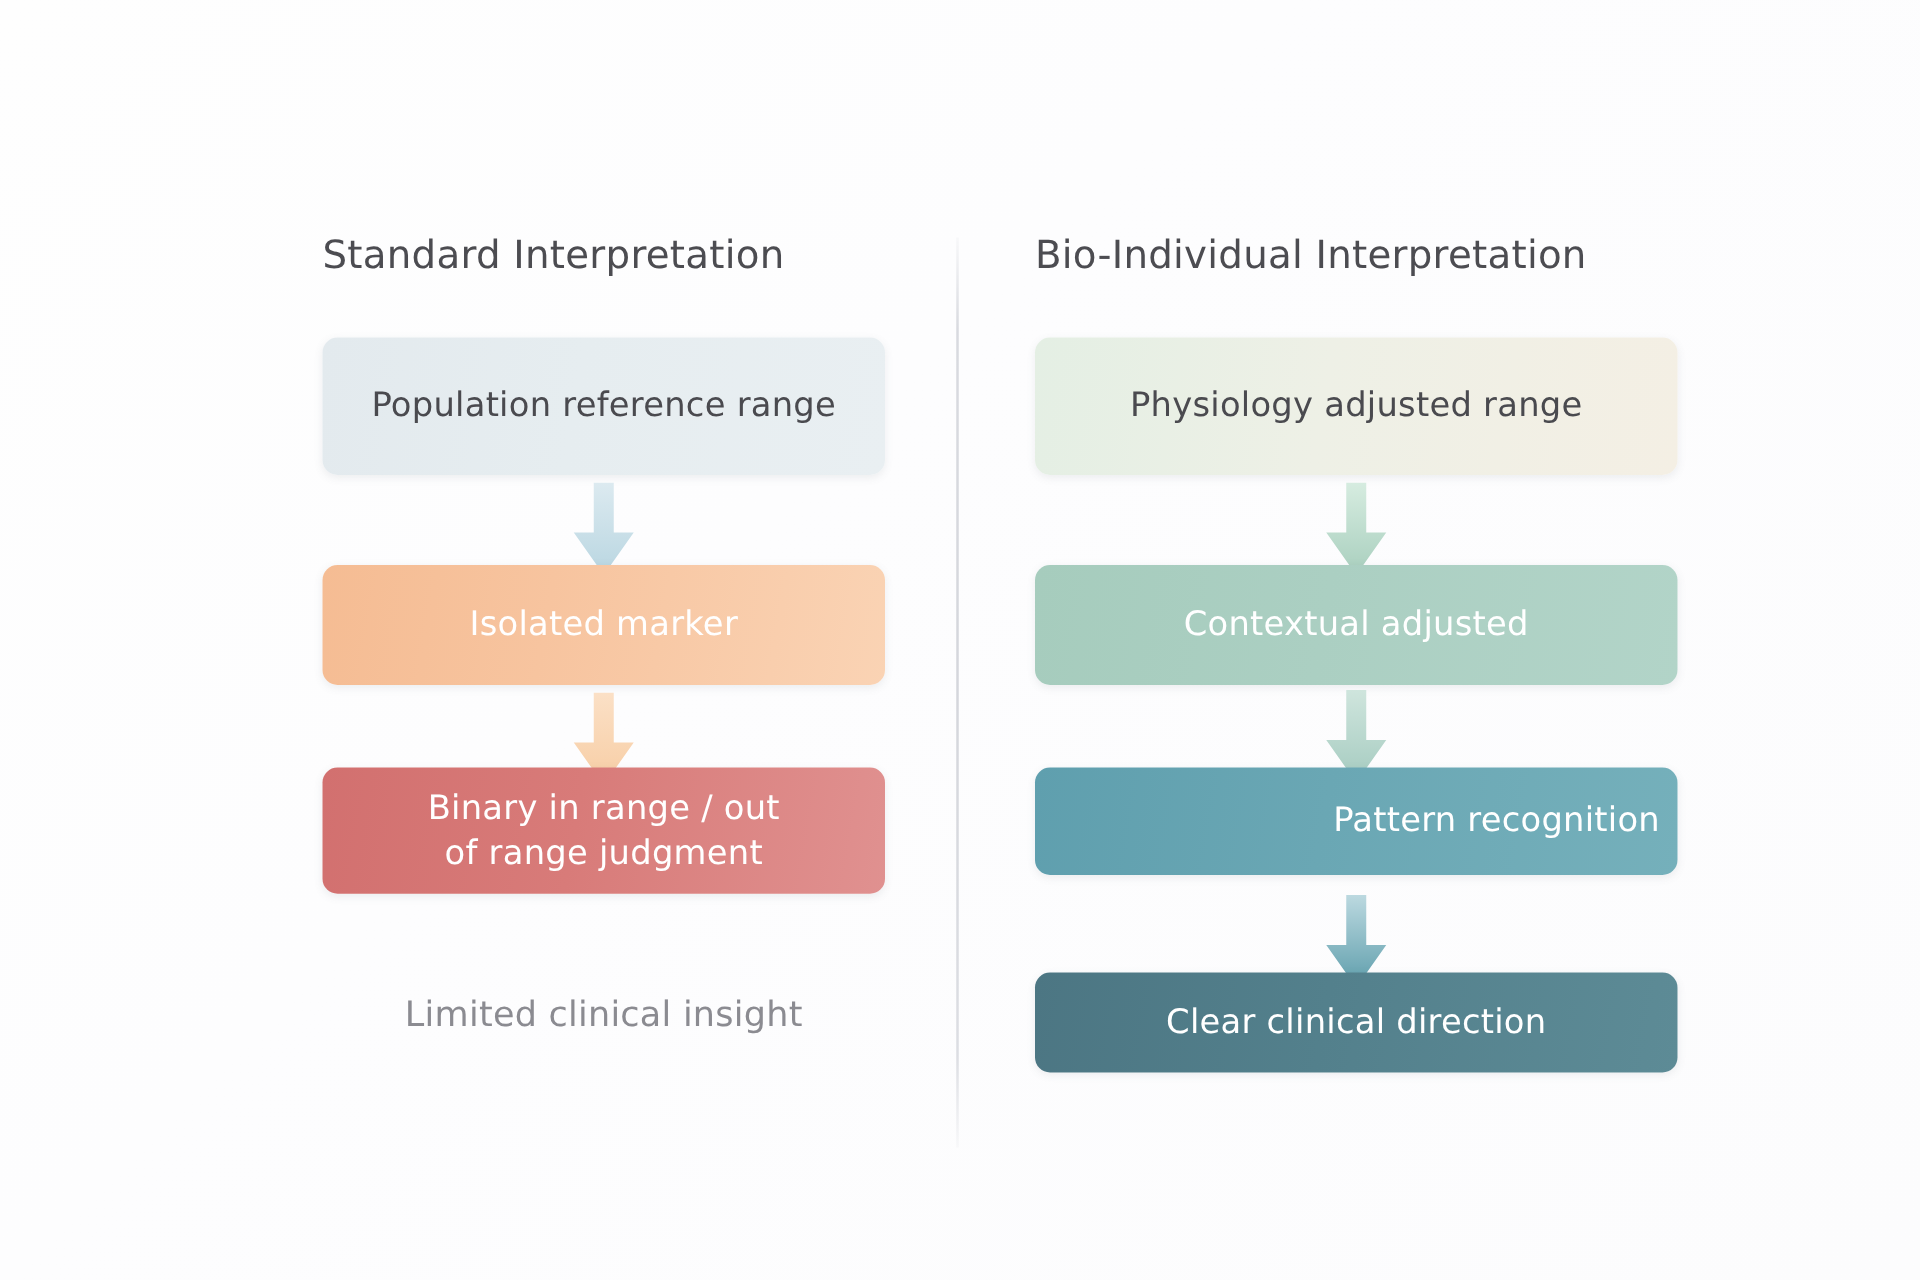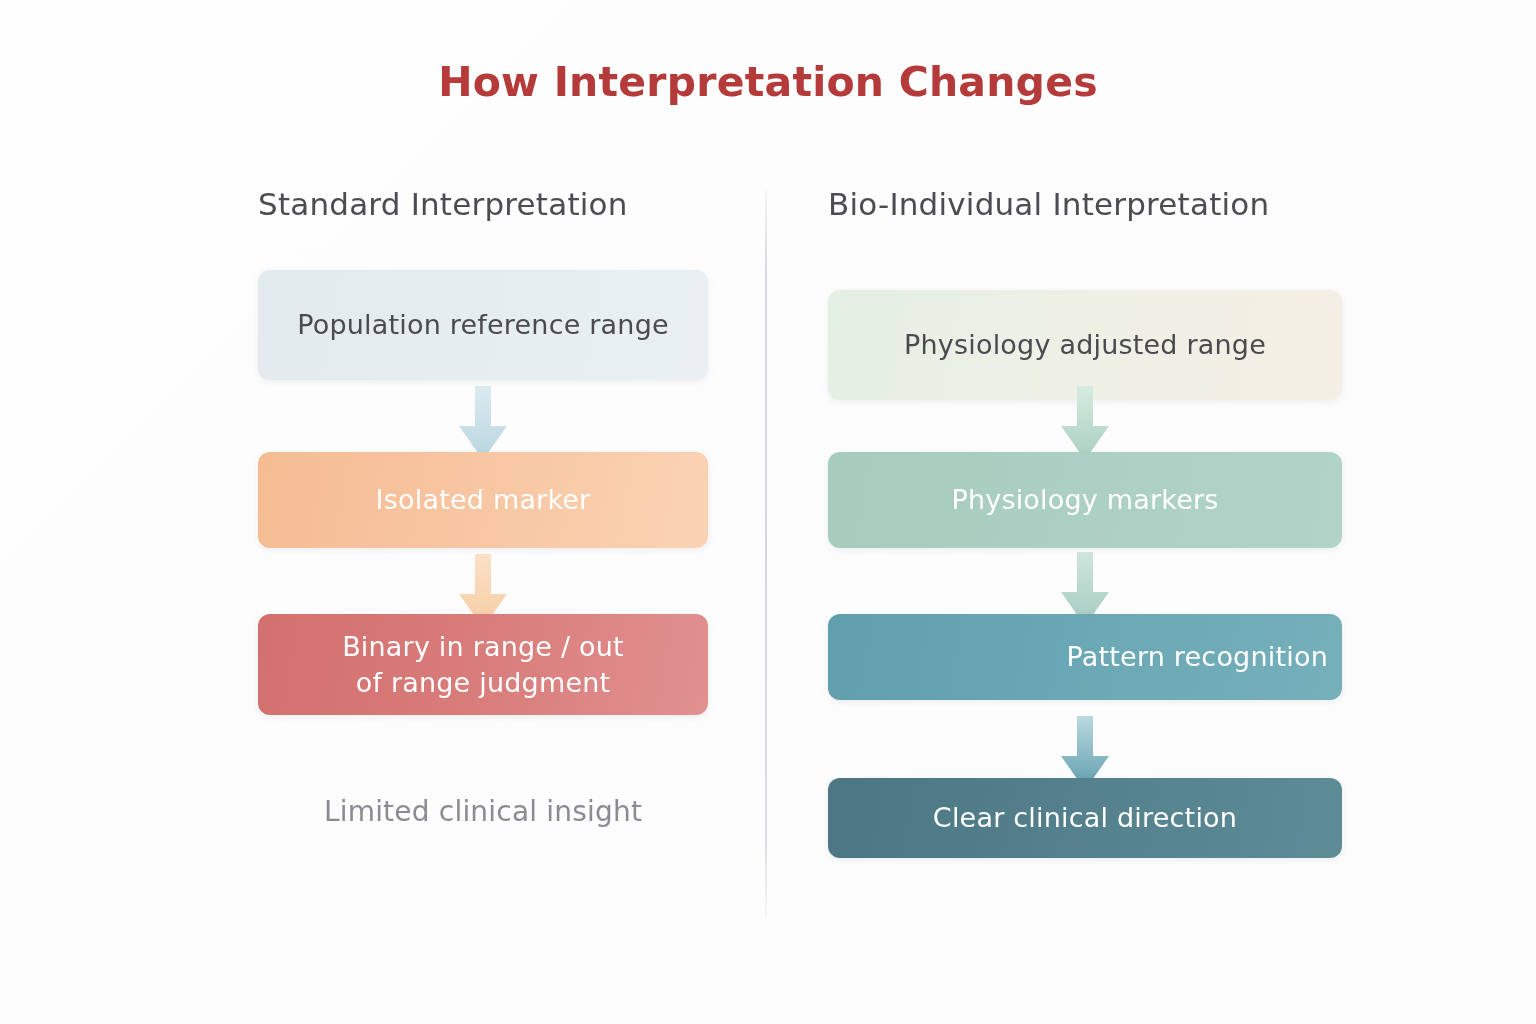--- a/index.html
+++ b/index.html
@@ -101,21 +101,20 @@
   }
   .skin-l3 {
     background: linear-gradient(100deg, #d2706f 0%, #d87b79 45%, #e09190 100%);
     color: #ffffff;
   }
 
   
   .skin-r1 {
     background: linear-gradient(100deg, #e4efe4 0%, #eef0e6 45%, #f4efe4 100%);
     color: #4a4a4f;
-    margin-top: 20px;
   }
   .skin-r2 {
     background: linear-gradient(100deg, #a6ccbd 0%, #abcfc2 45%, #b2d4c8 100%);
     color: #ffffff;
   }
   .skin-r3 {
     background: linear-gradient(100deg, #5f9fae 0%, #6aa7b4 45%, #75b0bb 100%);
     color: #ffffff;
   }
   .skin-r4 {
@@ -139,21 +138,20 @@
     font-size: 28px;
     color: #8b8b91;
     letter-spacing: 0.2px;
   }
 </style>
 </head>
 <body>
 
 <div class="canvas">
 
-  <div class="title">How Interpretation Changes</div>
 
   <div class="divider"></div>
 
   <div class="col col-left">
 
     <div class="col-heading">Standard Interpretation</div>
 
     <div class="box skin-l1" style="top:270px; height:110px;">
       <span class="box-label">Population reference range</span>
     </div>
@@ -208,21 +206,21 @@
           <linearGradient id="lg-ra1" x1="0" y1="0" x2="0" y2="1">
             <stop offset="0%" stop-color="#d6ece0"></stop>
             <stop offset="100%" stop-color="#a9cfbe"></stop>
           </linearGradient>
         </defs>
         <polygon points="19,0 35,0 35,40 51,40 27,74 3,40 19,40" fill="url(#lg-ra1)"></polygon>
       </svg>
     </div>
 
     <div class="box skin-r2" style="top:452px; height:96px;">
-      <span class="box-label">Physiology markers</span>
+      <span class="box-label">Contextual adjusted</span>
     </div>
 
     <div class="arrow" style="left:230px; top:552px;">
       <svg viewBox="0 0 54 76" preserveAspectRatio="none" aria-hidden="true">
         <defs>
           <linearGradient id="lg-ra2" x1="0" y1="0" x2="0" y2="1">
             <stop offset="0%" stop-color="#cfe5dd"></stop>
             <stop offset="100%" stop-color="#a5cbc0"></stop>
           </linearGradient>
         </defs>

